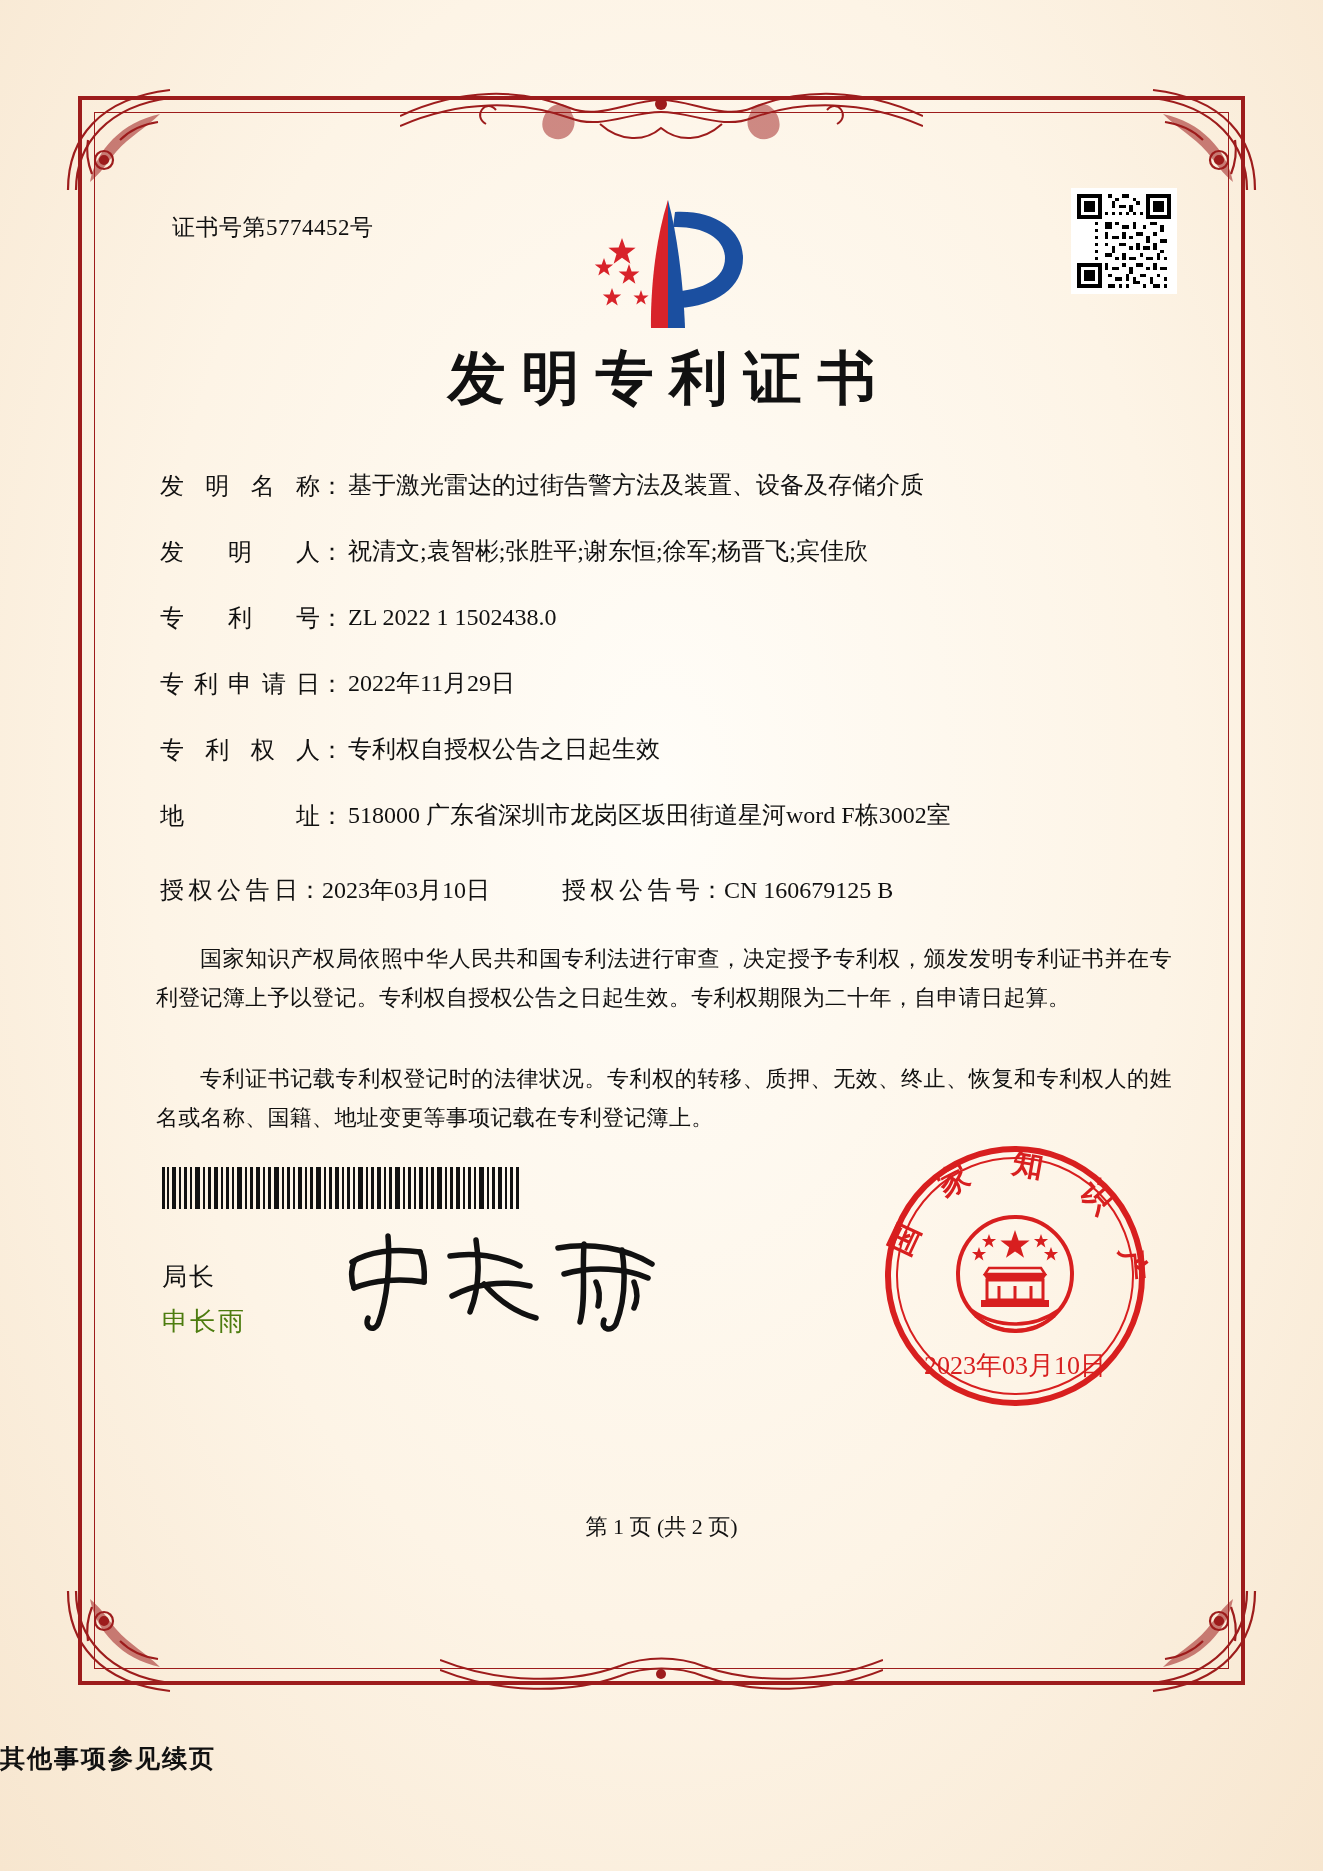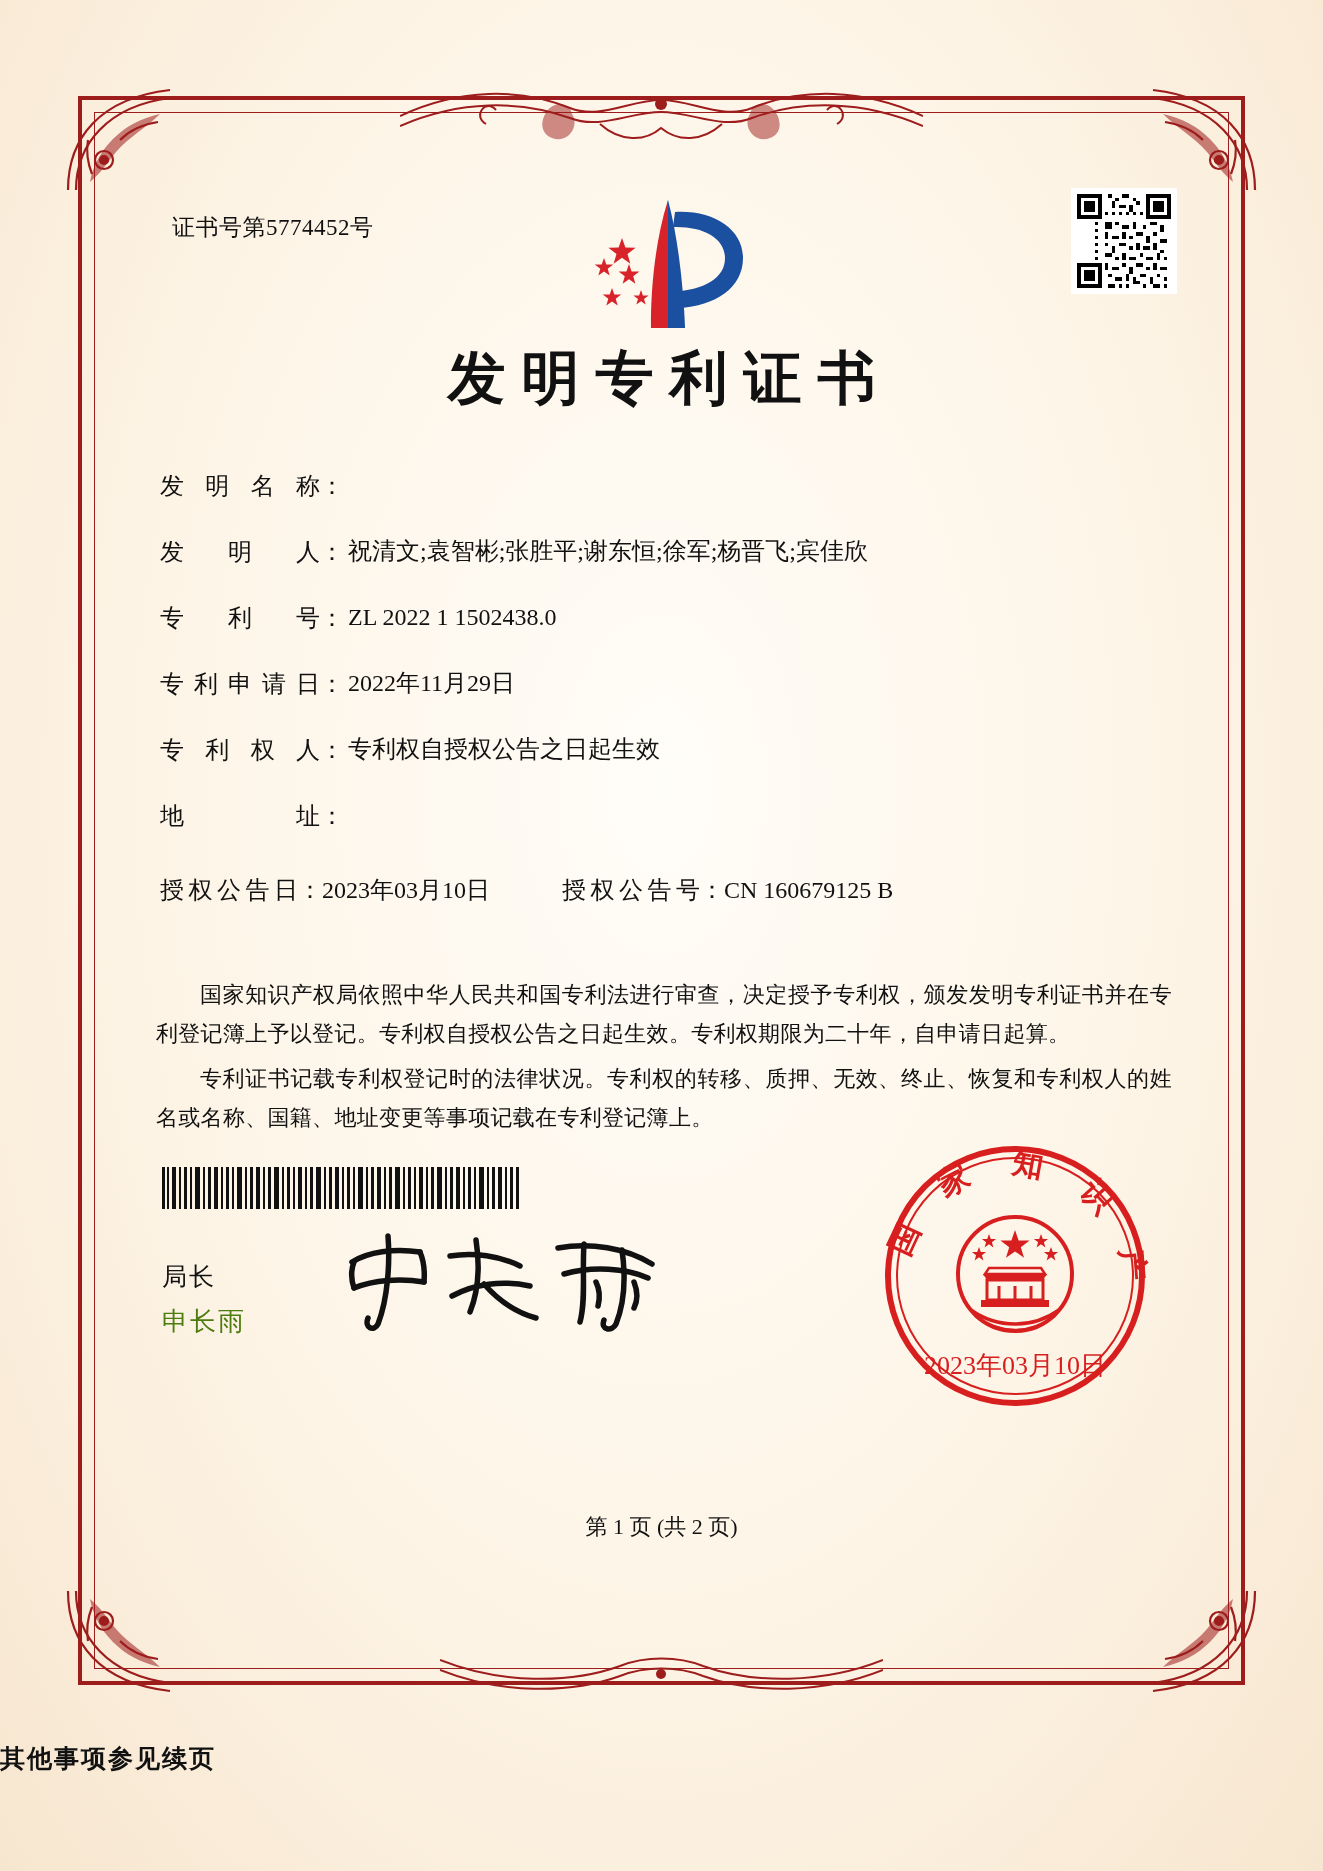--- a/index.html
+++ b/index.html
@@ -207,21 +207,21 @@
     position: absolute;
     left: 62px;
     width: 1016px;
     font-size: 22px;
     line-height: 1.75;
     color: #111;
     text-align: justify;
     text-indent: 2em;
     letter-spacing: 0.3px;
   }
-  #p1 { top: 828px; margin-top: 36px; }
+  #p1 { top: 828px; }
   #p2 { top: 948px; }
 
   #barcode {
     position: absolute;
     left: 68px;
     top: 1055px;
     width: 360px;
     height: 42px;
   }
   #barcode svg { width: 100%; height: 100%; display:block; }
@@ -518,20 +518,21 @@
   <div id="doc-title">发明专利证书</div>
 
   <div class="field" id="f-name">
     <span class="lbl">
       <span>发</span>
       <span>明</span>
       <span>名</span>
       <span>称</span>
     </span>
     <span class="colon">：</span>
+    <span class="val">基于激光雷达的过街告警方法及装置、设备及存储介质</span>
   </div>
 
   <div class="field" id="f-inventor">
     <span class="lbl">
       <span>发</span>
       <span>明</span>
       <span>人</span>
     </span>
     <span class="colon">：</span>
     <span class="val">祝清文;袁智彬;张胜平;谢东恒;徐军;杨晋飞;宾佳欣</span>
@@ -569,20 +570,21 @@
     <span class="colon">：</span>
     <span class="val">专利权自授权公告之日起生效</span>
   </div>
 
   <div class="field" id="f-address">
     <span class="lbl">
       <span>地</span>
       <span>址</span>
     </span>
     <span class="colon">：</span>
+    <span class="val">518000 广东省深圳市龙岗区坂田街道星河word F栋3002室</span>
   </div>
 
   <div id="f-grant">
     <span class="g1-lbl">
       <span>授</span>
       <span>权</span>
       <span>公</span>
       <span>告</span>
       <span>日</span>
     </span>

